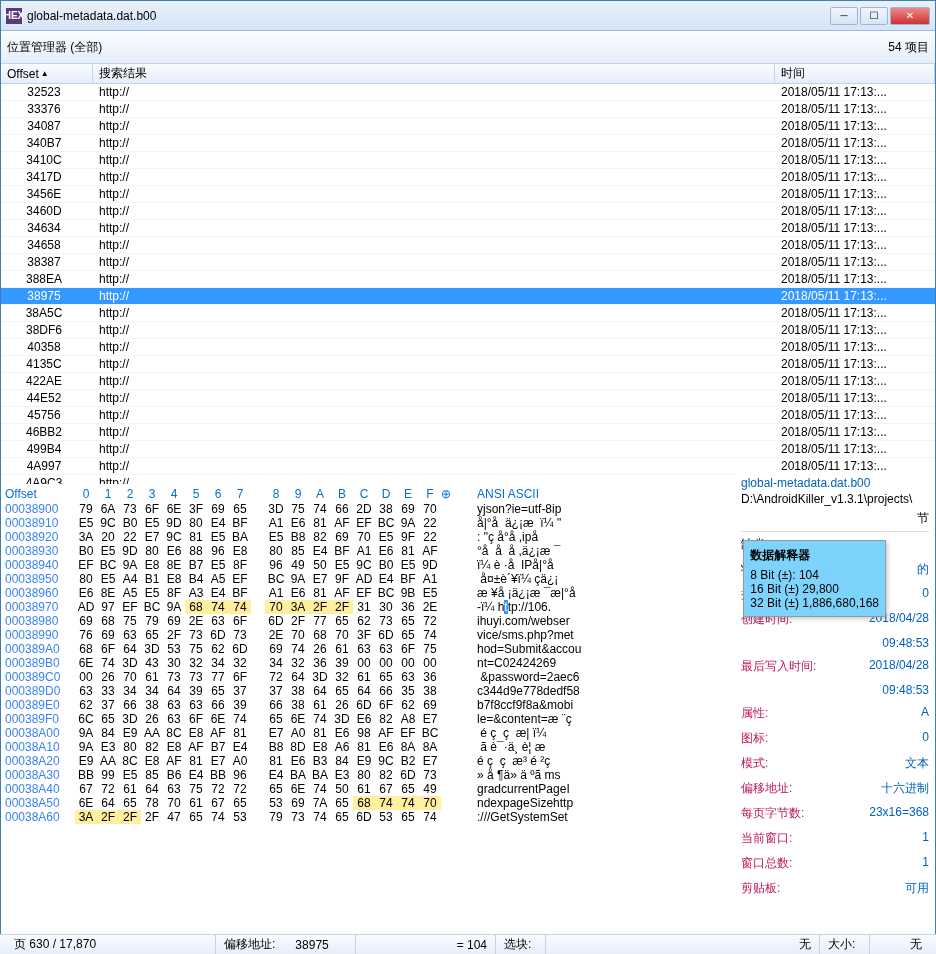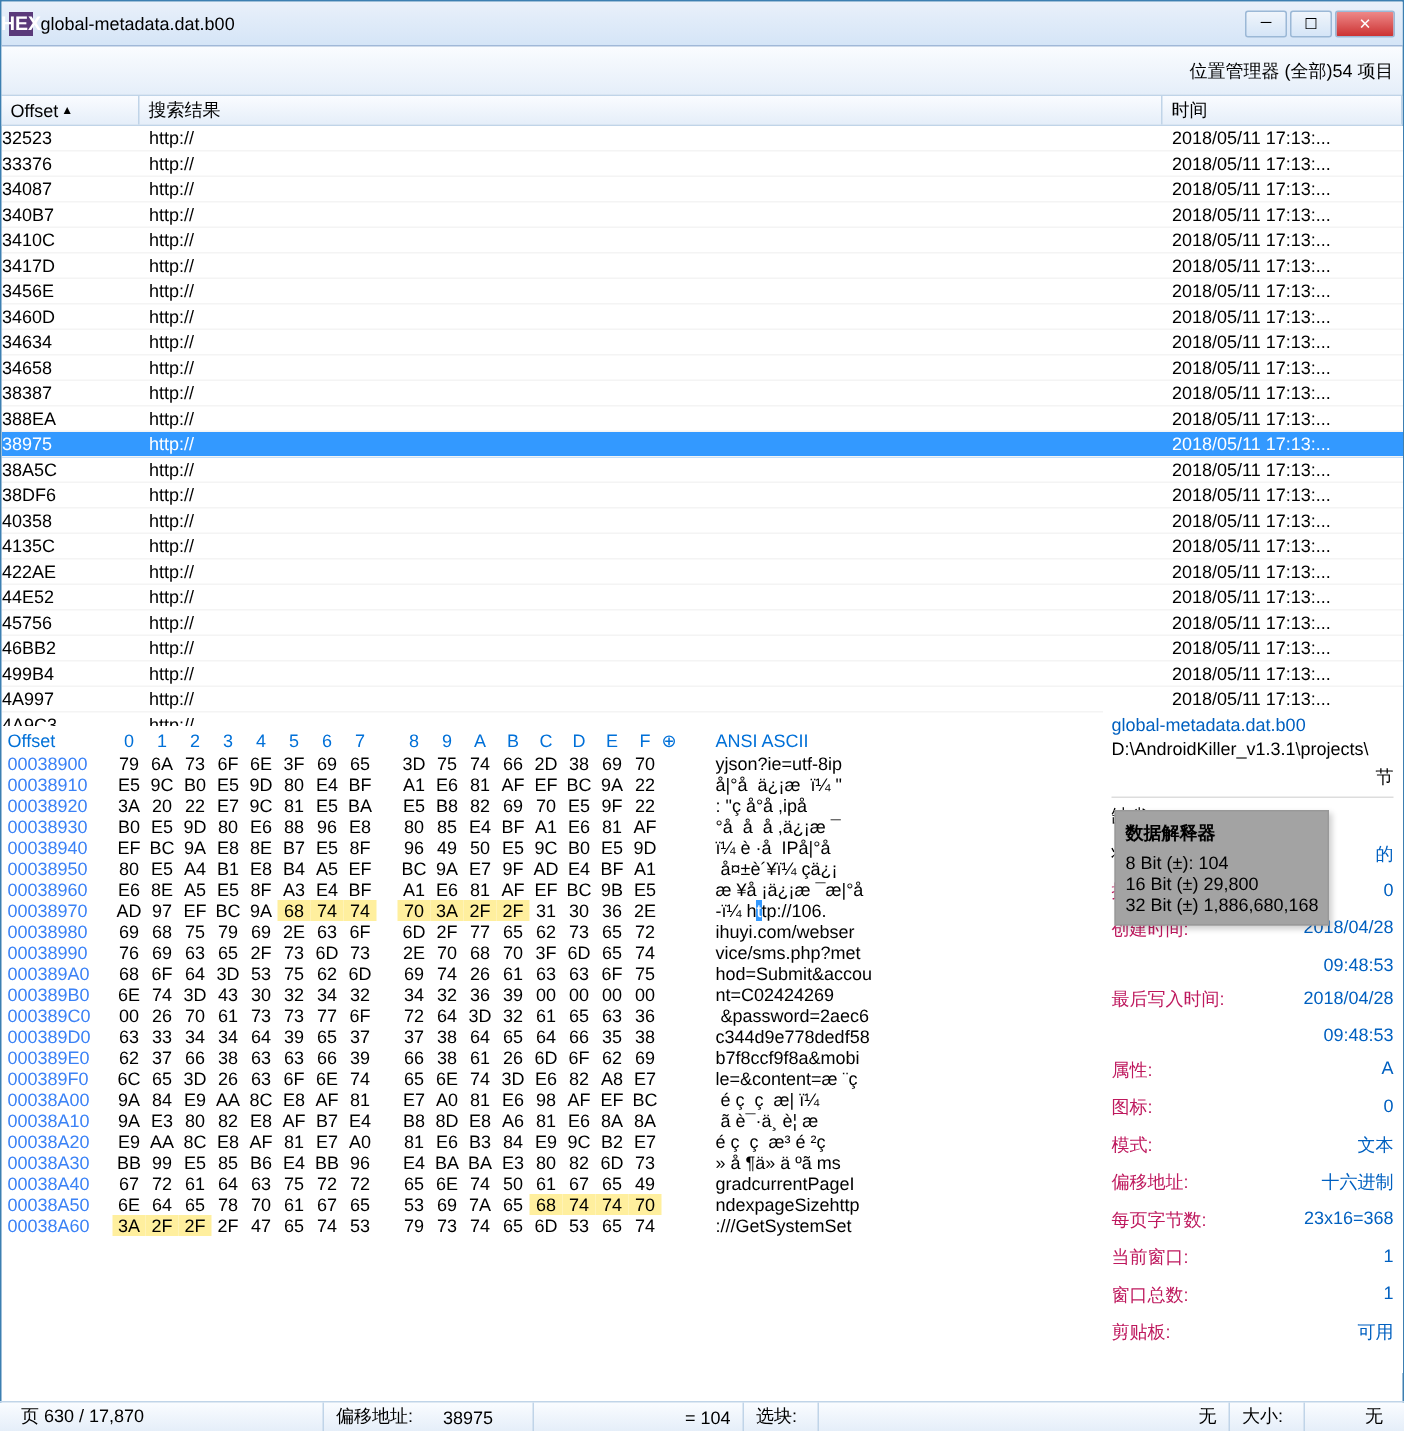--- a/index.html
+++ b/index.html
@@ -1,32 +1,32 @@
 <!DOCTYPE html>
 <html><head>
 <meta charset="utf-8">
 <style>
 *{margin:0;padding:0;box-sizing:border-box;font-family:"Microsoft YaHei",Tahoma,sans-serif;font-size:12px}
 body{background:#fff;width:936px;height:954px;overflow:hidden;border:1px solid #3c7fb1}
 .title-bar{height:30px;background:linear-gradient(#e9f0fa,#d5e5f7);border-bottom:1px solid #a0b8d8;display:flex;align-items:center;padding:0 5px;position:relative}
-.title-icon{width:16px;height:16px;background:#5a3a7a;color:#fff;font-size:13px;font-weight:bold;display:flex;align-items:center;justify-content:center;margin-right:5px}
+.title-icon{width:16px;height:16px;background:#5a3a7a;color:#fff;font-size:10px;font-weight:bold;display:flex;align-items:center;justify-content:center;margin-right:5px}
 .title-text{color:#000;flex:1}
 .win-btns{display:flex;gap:2px}
 .win-btn{width:28px;height:18px;border:1px solid #9bb8d6;border-radius:2px;background:linear-gradient(#f0f5fb,#d5e5f7);display:flex;align-items:center;justify-content:center;font-size:10px;cursor:pointer}
 .win-btn.close{background:linear-gradient(#e88,#c33);color:#fff;width:40px}
-.sub-bar{height:20px;background:linear-gradient(#fafcff,#e5eef9);border-bottom:1px solid #c0d4e8;display:flex;align-items:center;padding:16px 6px;justify-content:flex-end}
+.sub-bar{height:20px;background:linear-gradient(#fafcff,#e5eef9);border-bottom:1px solid #c0d4e8;display:flex;align-items:center;padding:16px 6px;justify-content:space-between}
 .header-row{height:20px;background:linear-gradient(#fafcff,#e5eef9);border-bottom:1px solid #c0d4e8;display:flex;align-items:center}
 .hcol{border-right:1px solid #c0d4e8;padding:0 6px;height:100%;display:flex;align-items:center}
 .hcol.offset{width:92px}
 .hcol.result{flex:1}
 .hcol.time{width:160px}
 .result-list{height:400px;overflow-y:auto;background:#fff}
 .row{display:flex;height:17px;align-items:center;border-bottom:1px solid #f4f4f4}
 .row.sel{background:#3399ff;color:#fff}
-.row .c1{width:92px;text-align:left;padding-right:6px}
+.row .c1{width:92px;text-align:center;padding-right:6px}
 .row .c2{flex:1;padding-left:6px}
 .row .c3{width:160px;padding-left:6px}
 .hex-panel{background:#fff;font-family:Consolas,monospace;font-size:13px;padding:2px 4px;height:414px;overflow:hidden;display:flex}
 .hex-main{flex:1;overflow:hidden}
 .hex-hdr{color:#0070d8;display:flex;gap:0;padding:1px 0}
 .hex-hdr span{display:inline-block}
 .hx-off{width:70px}
 .hx-b{width:22px;text-align:center}
 .hx-gap{width:14px}
 .hx-sign{width:18px}
@@ -36,21 +36,21 @@
 .hex-row .b{width:22px;text-align:center;color:#000}
 .hex-row .g{width:14px}
 .hex-row .asc{padding-left:36px;color:#000;white-space:pre}
 .hl-y{background:#ffef9e}
 .hl-b{background:#3399ff;color:#fff}
 .side-panel{position:absolute;right:1px;top:470px;width:200px;background:#fff;font-size:12px;padding:6px}
 .sp-title{color:#0060c0;margin-bottom:2px}
 .sp-line{display:flex;justify-content:space-between;padding:4px 0}
 .sp-line .lbl{color:#be185d}
 .sp-line .val{color:#0060c0}
-.tooltip{position:absolute;right:50px;top:540px;background:#a3a3a3;border:1px solid #999;padding:6px;box-shadow:2px 2px 4px rgba(0,0,0,0.2);font-family:Tahoma;z-index:10}
+.tooltip{position:absolute;right:50px;top:540px;background:#7dd3fc;border:1px solid #999;padding:6px;box-shadow:2px 2px 4px rgba(0,0,0,0.2);font-family:Tahoma;z-index:10}
 .status-bar{position:absolute;bottom:0;left:0;right:0;height:20px;background:linear-gradient(#fafcff,#e5eef9);border-top:1px solid #c0d4e8;display:flex;align-items:flex-end;padding:0 6px;font-size:12px}
 .status-bar>div{border-right:1px solid #c0d4e8;padding:0 8px;height:100%;display:flex;align-items:center}
 .arrow-up::after{content:"▲";font-size:8px;margin-left:2px}
 </style>
 </head>
 <body>
 
 <div class="title-bar">
   <div class="title-icon">HEX</div>
   <div class="title-text">global-metadata.dat.b00</div>

